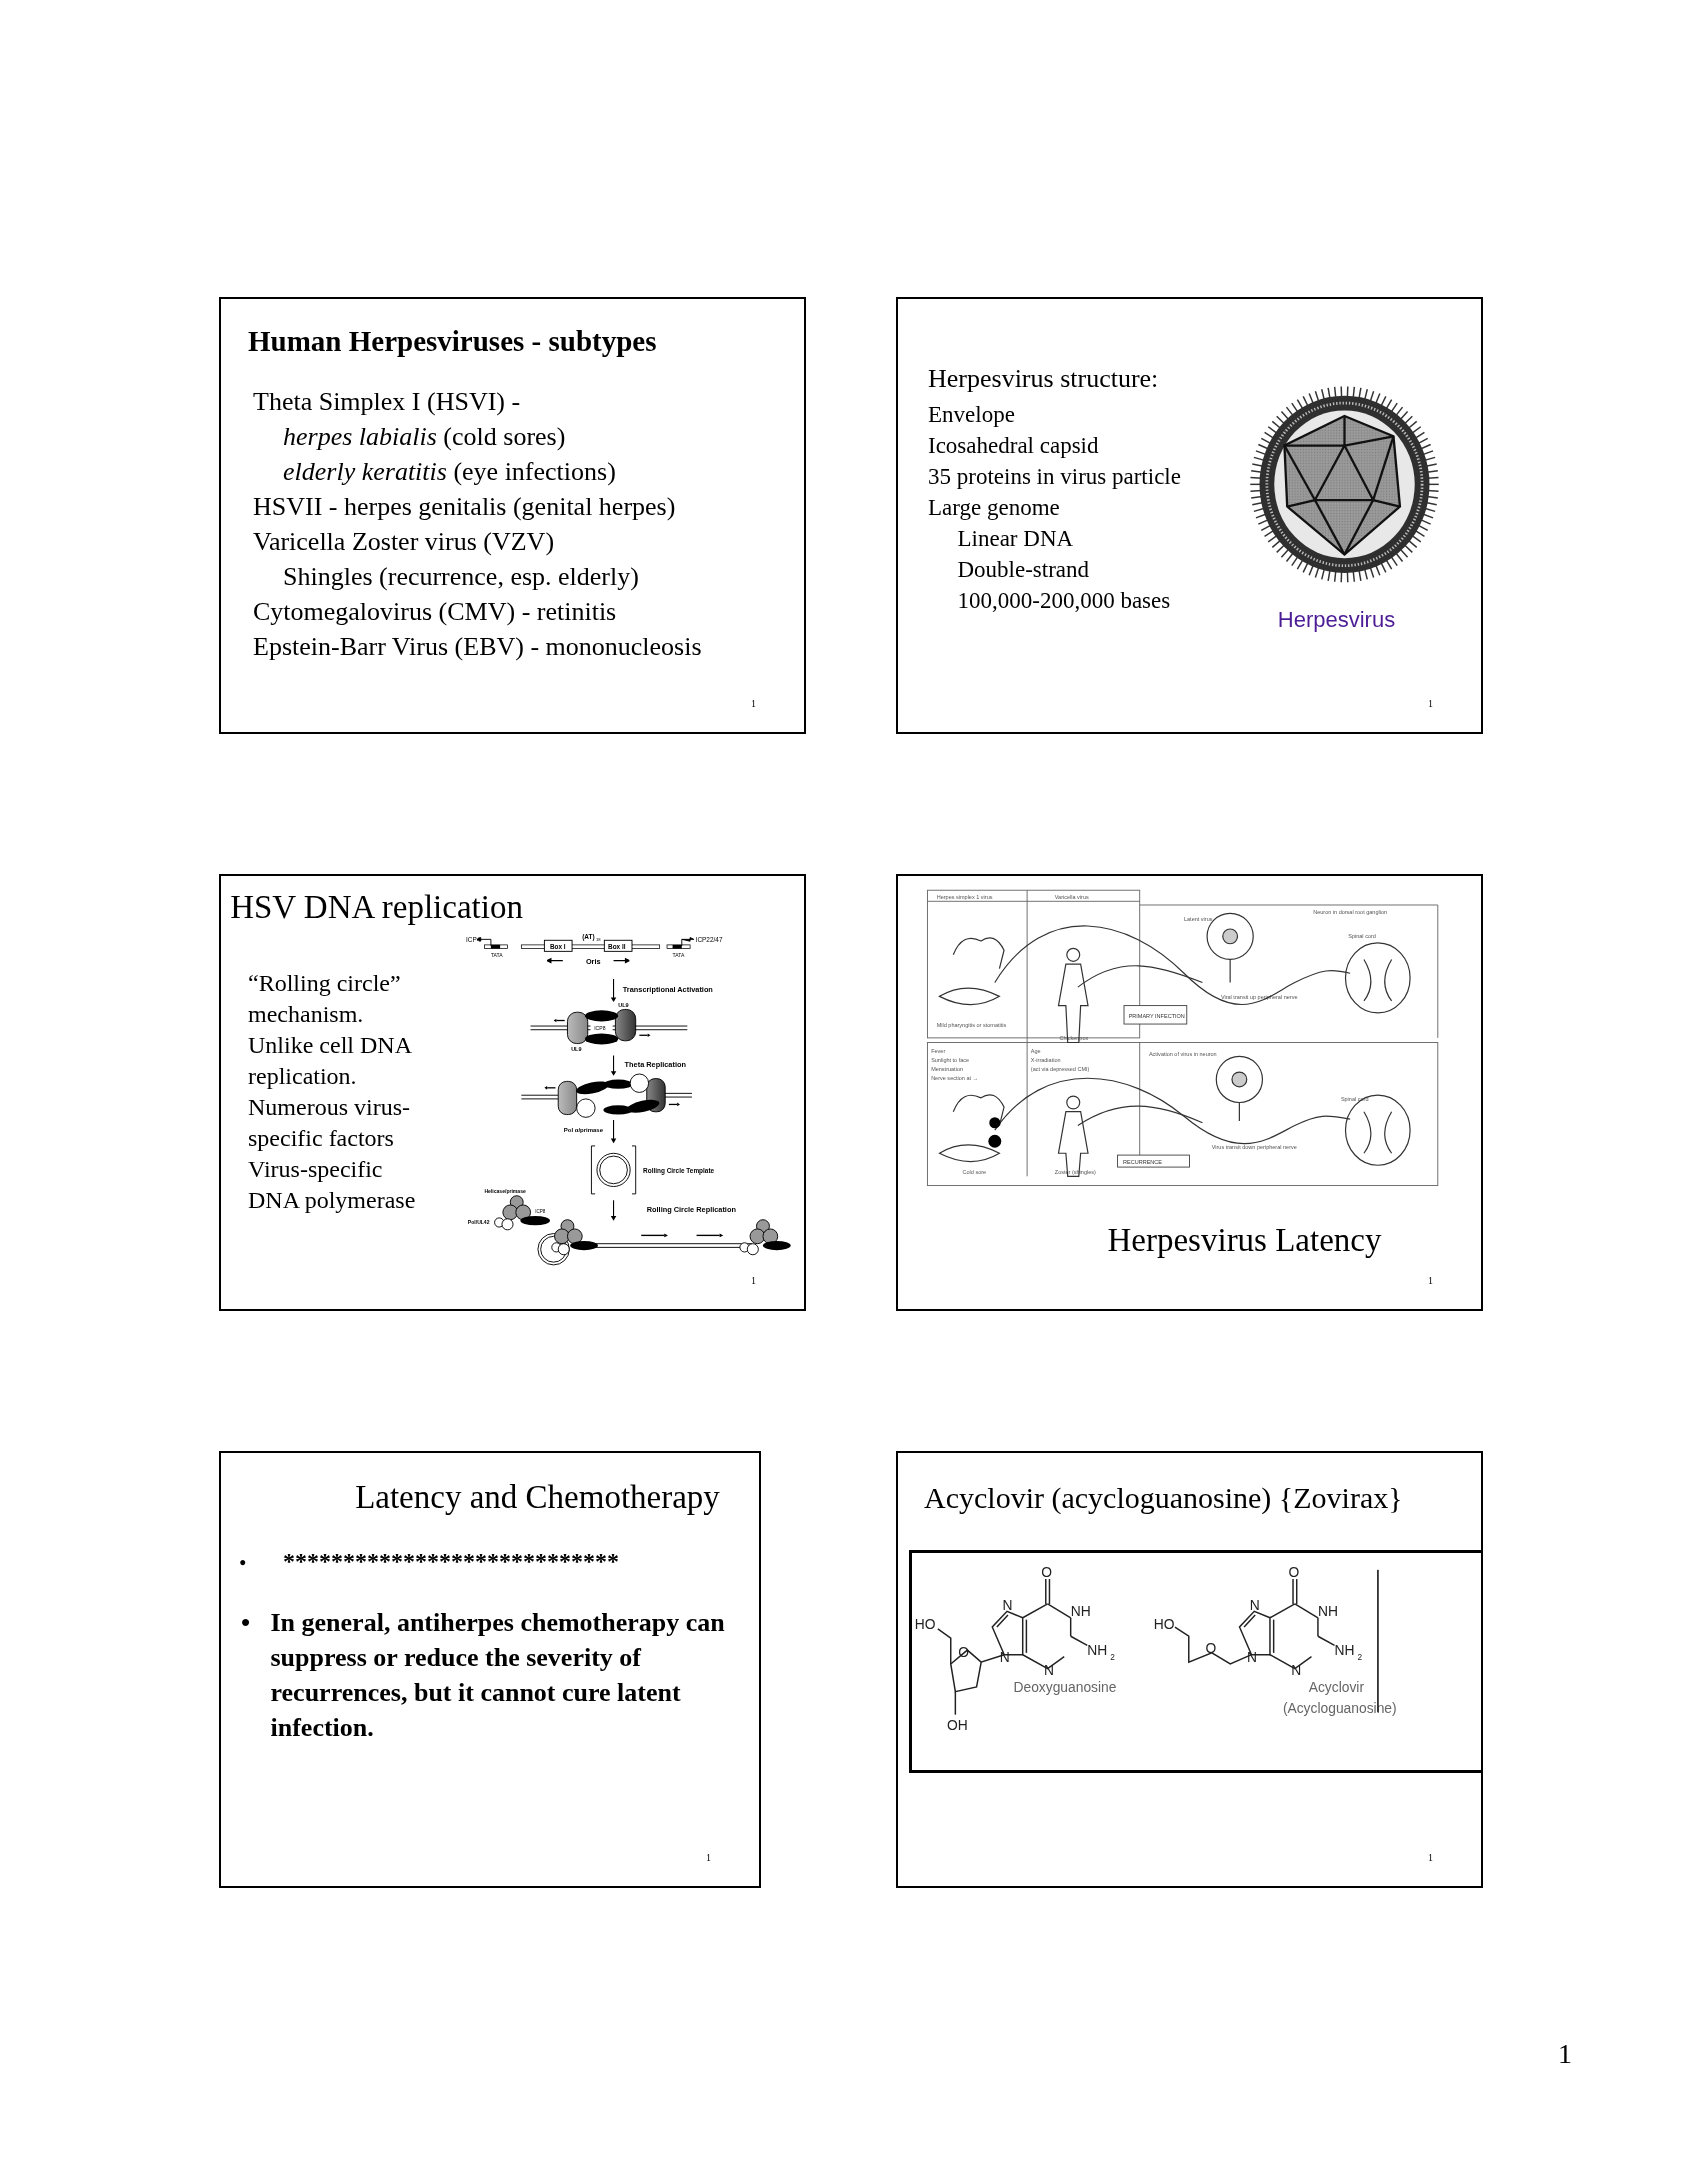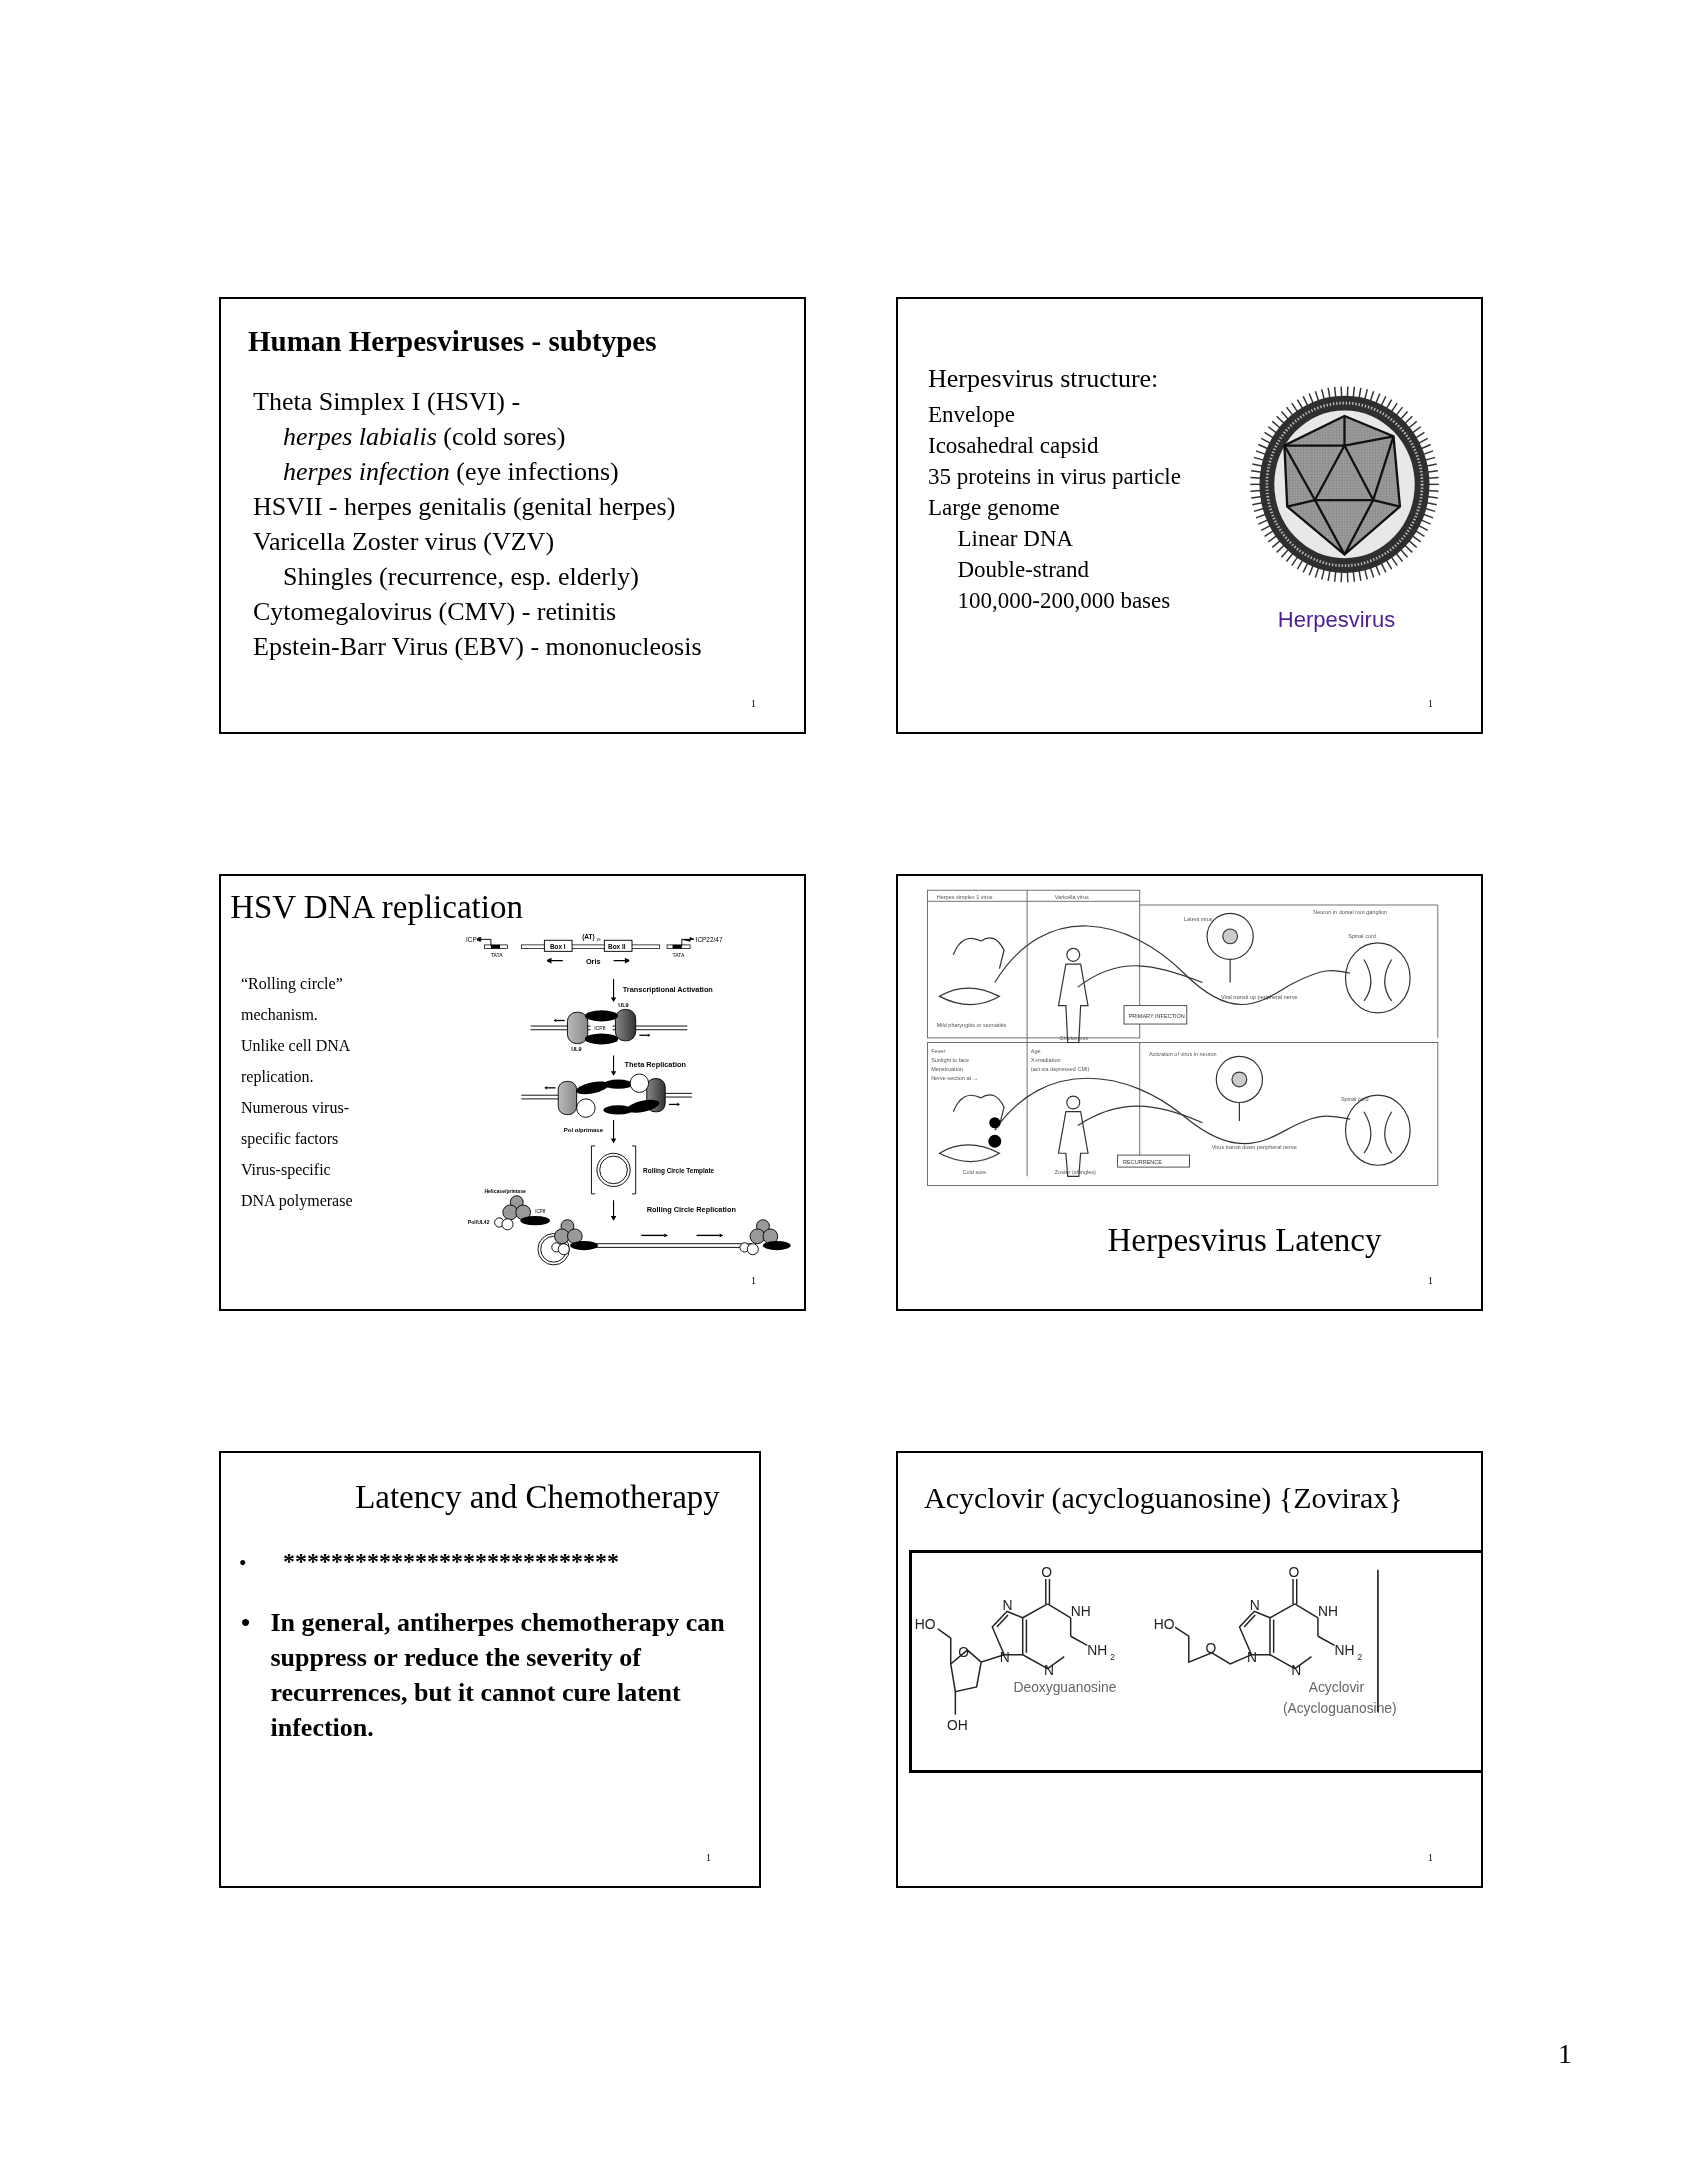--- a/index.html
+++ b/index.html
@@ -20,21 +20,21 @@
   .s1 .list div.ind { padding-left:30px; }
   
   .s2 .title { left:30px; top:65px; font-size:26px; white-space:nowrap; }
   .s2 .list { left:30px; top:100px; font-size:23px; line-height:31px; white-space:nowrap; }
   .s2 .list div.ind { padding-left:29.5px; }
   .s2 .virus { left:343px; top:80px; width:207px; height:207px; }
   .s2 .vlabel { left:351px; top:308px; width:175px; text-align:center;
                 font-family:"Liberation Sans", sans-serif; font-size:22px; color:#4c1d95; }
   
   .s3 .title { left:9.2px; top:13px; font-size:33px; white-space:nowrap; }
-  .s3 .list { left:20px; top:92px; font-size:16px; line-height:31px; white-space:nowrap; }
+  .s3 .list { left:27px; top:92px; font-size:24px; line-height:31px; white-space:nowrap; }
   .s3 .diagram { left:245px; top:55px; width:332px; height:369px; }
   
   .s4 .diagram { left:9.2px; top:4.6px; width:554px; height:323px; }
   .s4 .caption { left:16px; width:587px; top:346px; text-align:center; font-size:33px; padding-left:74px; box-sizing:border-box; }
   
   .s5 .title { left:0; width:587px; top:26px; text-align:center; font-size:33px; padding-left:46px; box-sizing:border-box; }
   .s5 .stars { left:18.5px; top:95px; font-size:24px; font-weight:bold; white-space:nowrap; }
   .s5 .stars .bul { font-size:18.5px; margin-right:37px; }
   .s5 .body { left:20px; top:152px; width:517px; font-size:26px; font-weight:bold; line-height:35px; }
   .s5 .body .bul { position:absolute; left:0; }
@@ -48,21 +48,21 @@
   .serif-t { font-family:"Liberation Serif", serif; }
 </style>
 </head>
 <body>
 
 <div class="slide s1">
   <div class="abs title">Human Herpesviruses - subtypes</div>
   <div class="abs list" id="s1-list">
       <div><span>Theta Simplex I (HSVI) -</span></div>
       <div class="ind"><span style="font-style: italic;">herpes labialis</span><span> (cold sores)</span></div>
-      <div class="ind"><span style="font-style: italic;">herpes infection</span><span> (eye infections)</span></div>
+      <div class="ind"><span style="font-style: italic;">elderly keratitis</span><span> (eye infections)</span></div>
       <div><span>HSVII - </span><span style="">herpes genitalis</span><span> (genital herpes)</span></div>
       <div><span>Varicella Zoster virus (VZV)</span></div>
       <div class="ind"><span>Shingles (recurrence, esp. elderly)</span></div>
       <div><span>Cytomegalovirus (CMV) - retinitis</span></div>
       <div><span>Epstein-Barr Virus (EBV) - mononucleosis</span></div>
     </div>
   <div class="slide-num">1</div>
 </div>
 
 <div class="slide s2">

